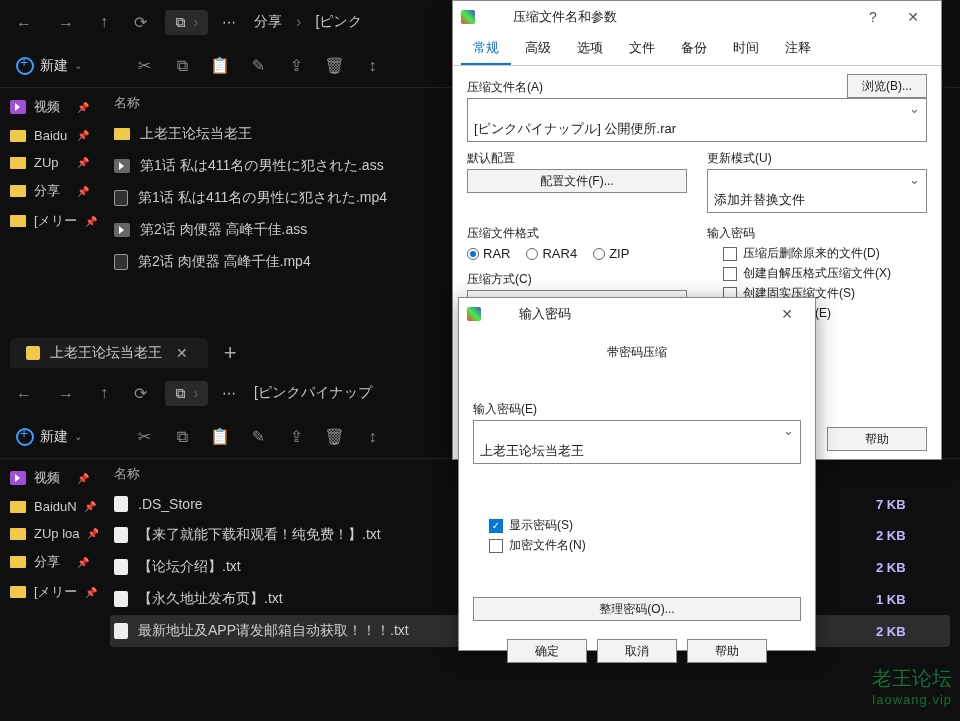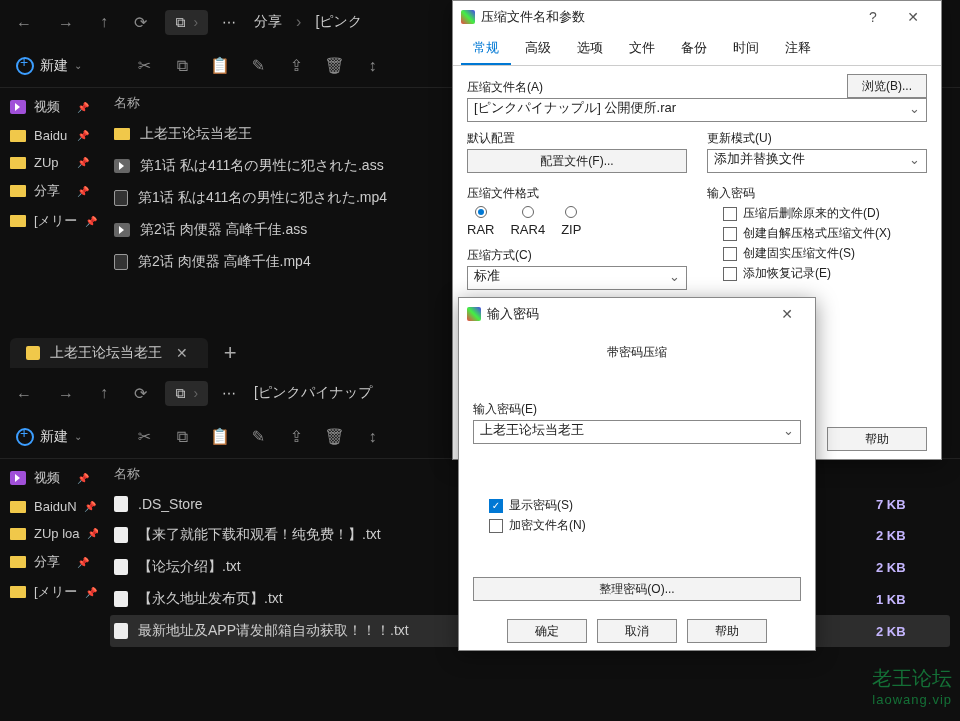--- a/index.html
+++ b/index.html
@@ -45,40 +45,40 @@
 .file-row { display: flex; align-items: center; gap: 10px; padding: 7px 4px; font-size: 14px; cursor: pointer; }
 .file-row.selected { background: #2d2d2d; border-radius: 3px; }
 .file-row .size { margin-left: auto; padding-right: 20px; color: #c4b5fd; font-size: 13px; min-width: 70px; text-align: left; font-weight: bold; }
 .ic-playfile { width: 16px; height: 14px; background: #666; border-radius: 2px; position: relative; flex-shrink: 0; }
 .ic-playfile:before { content:""; position:absolute; left:5px; top:3px; border-left:5px solid #fff; border-top:4px solid transparent; border-bottom:4px solid transparent;}
 .ic-mediafile { width: 14px; height: 16px; background: #333; border: 1px solid #999; border-radius: 2px; position: relative; flex-shrink: 0; }
 .ic-doc { width: 14px; height: 16px; background: #eee; border-radius: 2px; flex-shrink: 0; position: relative; }
 
 
 .dialog { position: absolute; background: #fff; color: #222; border: 1px solid #888; box-shadow: 0 4px 20px rgba(0,0,0,0.4); }
-.dlg-titlebar { height: 30px; display: flex; align-items: center; padding: 16px 8px; font-size: 13px; background: #fff; }
+.dlg-titlebar { height: 30px; display: flex; align-items: center; padding: 16px 8px; font-size: 13px; background: #fff; gap: 32px; }
 .dlg-titlebar .title-ic { width: 14px; height: 14px; margin-right: 6px; display:inline-block; background: linear-gradient(45deg,#e44,#4e4,#44e); border-radius:2px;}
 .dlg-titlebar .dlg-btns { margin-left: auto; display: flex; gap: 0; }
 .dlg-titlebar .dlg-btn { width: 40px; height: 30px; display: flex; align-items: center; justify-content: center; font-size: 14px; color: #555; cursor: pointer; }
 
 .dlg-tabs { display: flex; gap: 2px; padding: 0 8px; font-size: 13px; border-bottom: 1px solid #ccc; }
 .dlg-tab { padding: 6px 12px; cursor: pointer; }
 .dlg-tab.active { border-bottom: 2px solid #0078d4; color: #0078d4; }
 
 .dlg-body { padding: 8px 14px; font-size: 13px; }
 .form-row { margin-bottom: 6px; }
 .lbl { font-size: 12px; margin-bottom: 2px; }
 .btn { border: 1px solid #888; background: #f3f3f3; padding: 3px 14px; font-size: 12px; cursor: pointer; height: 24px; display:flex; align-items:center; justify-content:center;}
-.dropdown { flex: 1; border: 1px solid #888; padding: 0 6px; font-size: 13px; height: 24px; position: relative; background: #fff; }
+.dropdown { flex: 1; border: 1px solid #888; padding: 21px 6px; font-size: 13px; height: 24px; position: relative; background: #fff; }
 .dropdown:after { content:"⌄"; position: absolute; right: 6px; top: 2px; color: #666; }
 
 .two-col { display: flex; gap: 20px; }
 .col { flex: 1; }
 .radio-row { display:flex; gap: 16px; margin: 4px 0; }
-.radio { display:flex; align-items:center; gap:4px;flex-direction:column; }
+.radio { display:flex; align-items:center; gap:4px; }
 .radio-dot { width:12px; height:12px; border:1px solid #666; border-radius:50%; position:relative;}
 .radio-dot.on:before { content:""; position:absolute; left:2px; top:2px; width:6px; height:6px; background:#0078d4; border-radius:50%;}
 .check-row { display:flex; align-items:center; gap:6px; margin:3px 16px; font-size:12px;}
 .checkbox { width:14px; height:14px; border:1px solid #666; display:flex; align-items:center; justify-content:center; font-size:10px; color:#fff;}
 .checkbox.checked { background:#0078d4; border-color:#0078d4;}
 .checkbox.checked:before { content:"✓";}
 
 .dlg-footer { display:flex; gap:10px; justify-content:center; padding:10px 14px;}
 .dlg-footer .btn { width: 80px; justify-content:center;}
 

